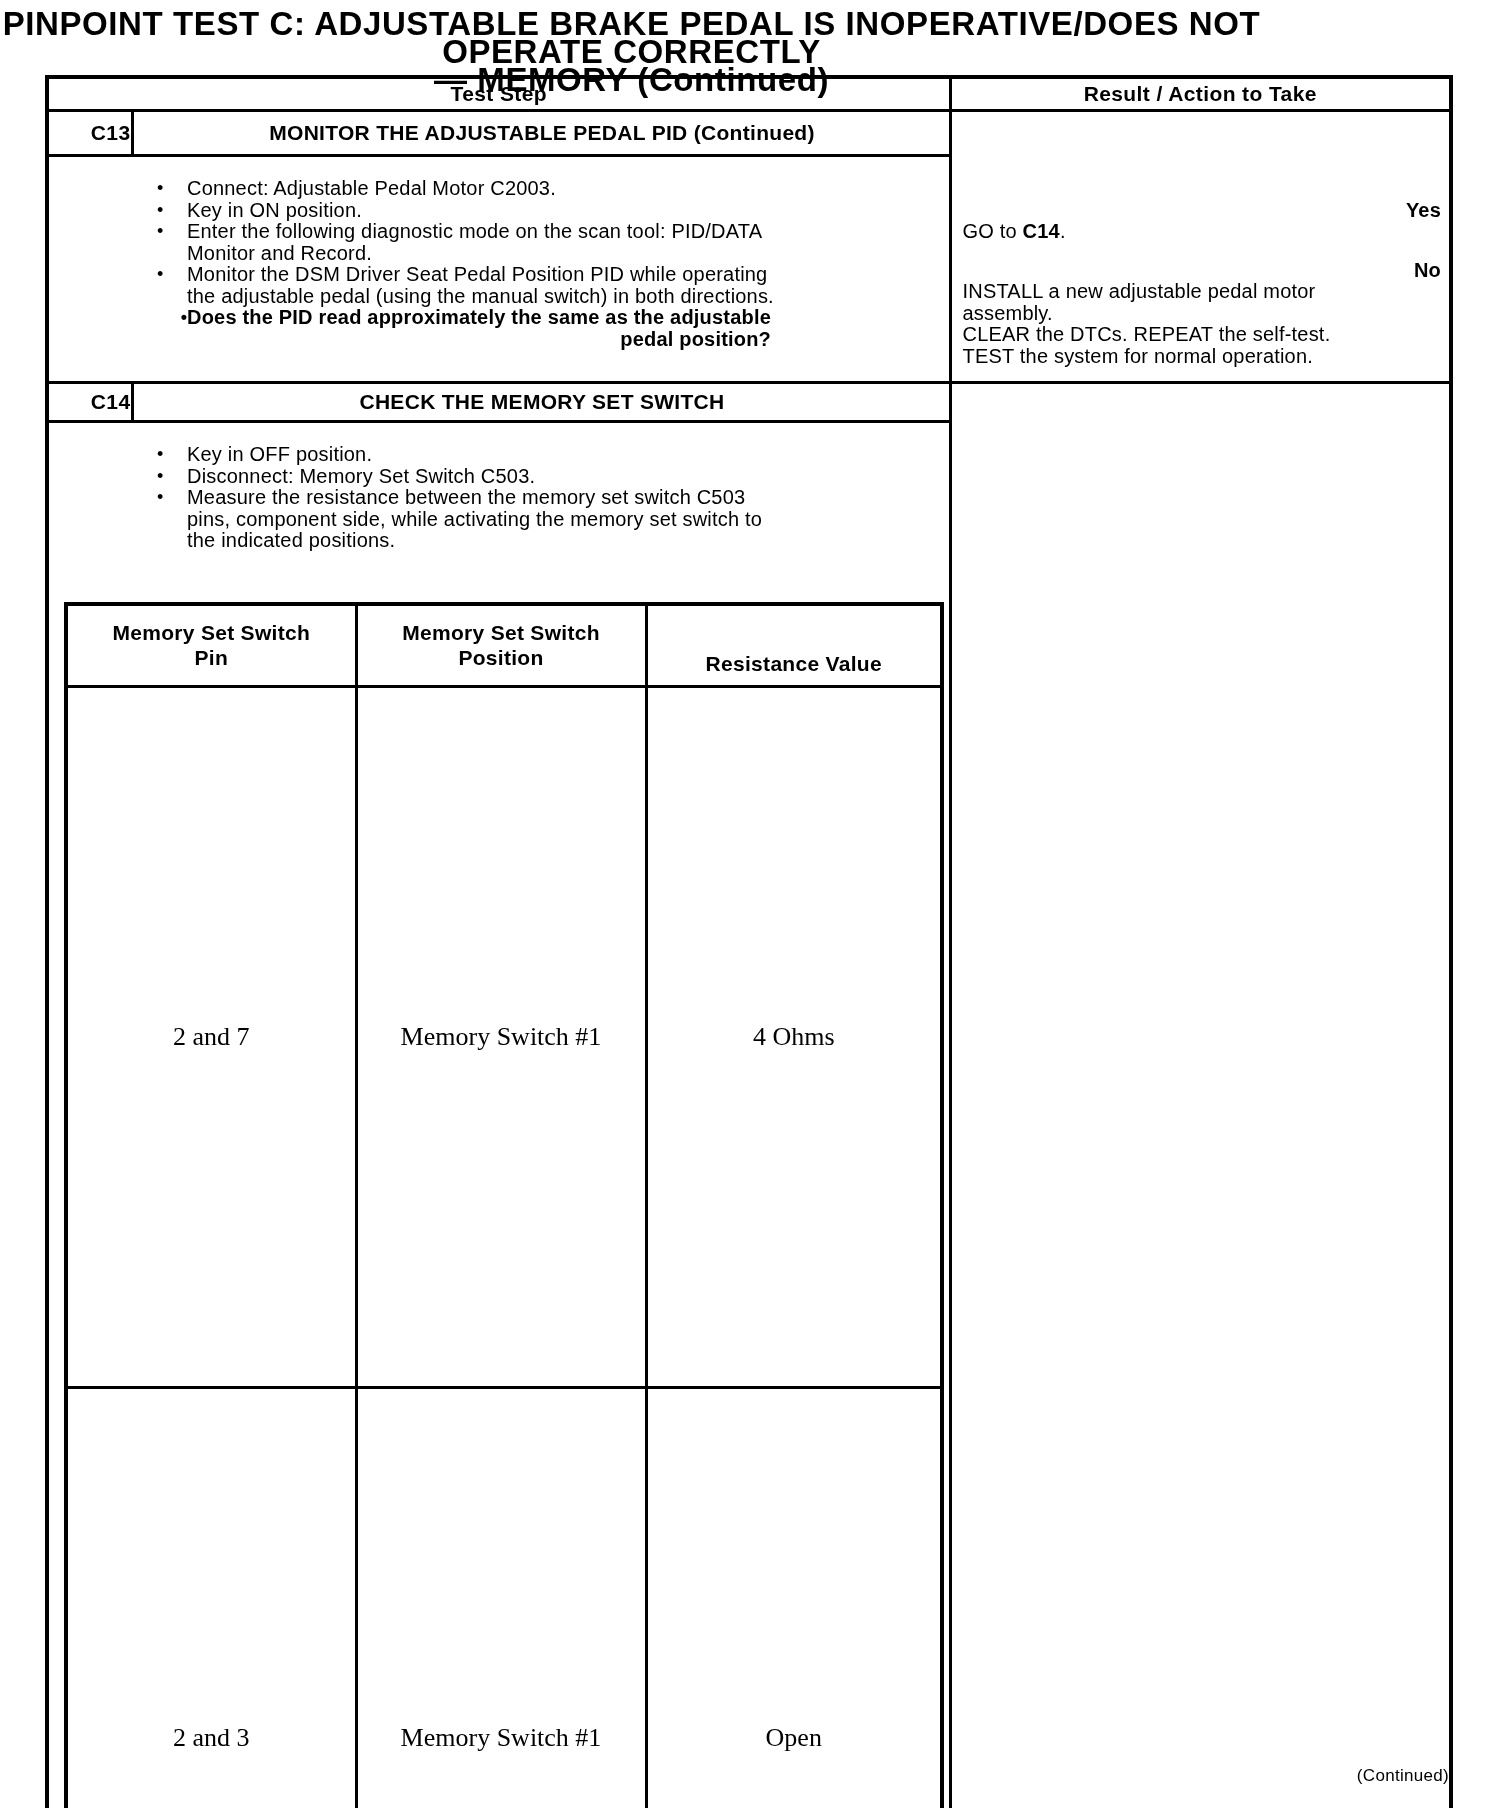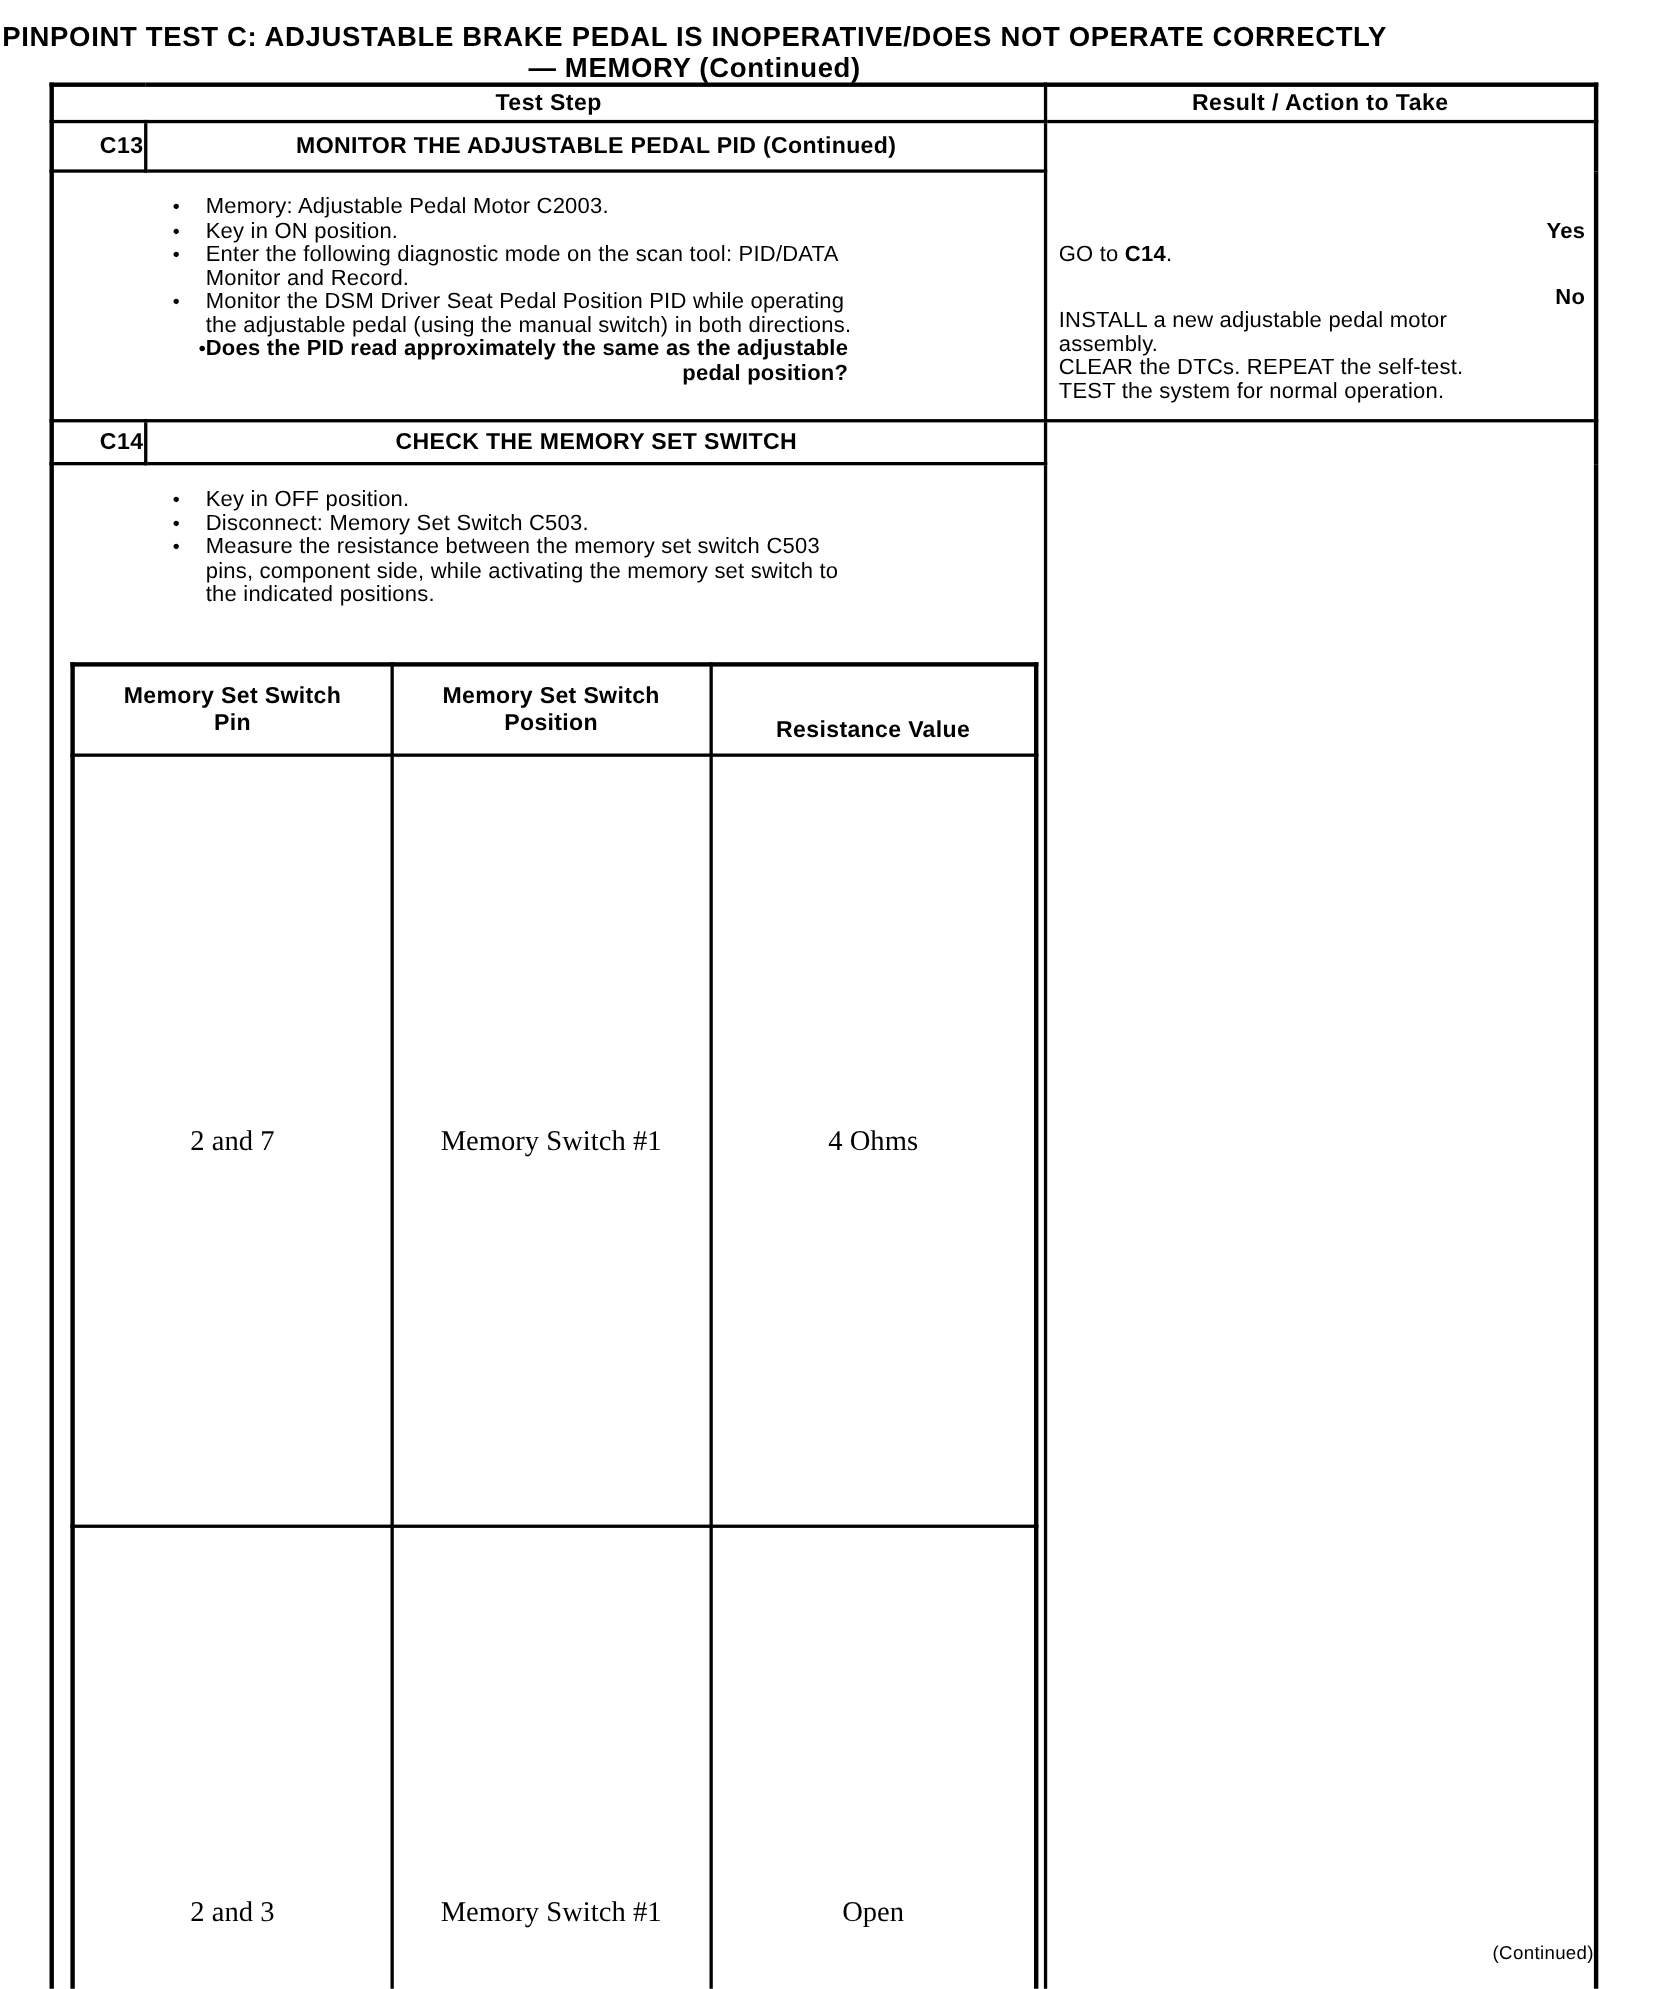--- a/index.html
+++ b/index.html
@@ -2,22 +2,22 @@
 <html><head>
 <meta charset="utf-8">
 <style>
   html,body{margin:0;padding:0;background:#ffffff;}
   body{
     width:1504px;height:1808px;position:relative;overflow:hidden;
     color:#000;font-family:"Liberation Sans",sans-serif;
     -webkit-font-smoothing:antialiased;
   }
   .page-title{
-    position:absolute;top:20px;left:0;width:1263px;text-align:center;
-    font-weight:bold;font-size:25px;line-height:28px;letter-spacing:0.6px;
+    position:absolute;top:10px;left:0;width:1263px;text-align:center;
+    font-weight:bold;font-size:33px;line-height:28px;letter-spacing:0.6px;
   }
   
   .main-table{
     position:absolute;left:45px;top:75px;width:1404px;
     border-collapse:collapse;table-layout:fixed;
     border:4px solid #000;
   }
   .main-table th,.main-table td{border:3px solid #000;padding:0;vertical-align:top;}
   .main-table th{font-size:21px;font-weight:bold;text-align:center;letter-spacing:0.4px;}
   tr.hdr th{height:30px;vertical-align:middle;}
@@ -98,21 +98,21 @@
 assembly.
 CLEAR the DTCs. REPEAT the self-test.
 TEST the system for normal operation.</div>
     </td>
   </tr>
   <tr class="c13b">
     <td class="stepbody" colspan="2">
       <div class="bullets">
         <div class="bullet">
               <span class="dot">•</span>
-              <span class="btext">Memory: Adjustable Pedal Motor C2003.</span>
+              <span class="btext">Connect: Adjustable Pedal Motor C2003.</span>
             </div>
         <div class="bullet">
               <span class="dot">•</span>
               <span class="btext">Key in ON position.</span>
             </div>
         <div class="bullet">
               <span class="dot">•</span>
               <span class="btext">Enter the following diagnostic mode on the scan tool: PID/DATA
 Monitor and Record.</span>
             </div>

